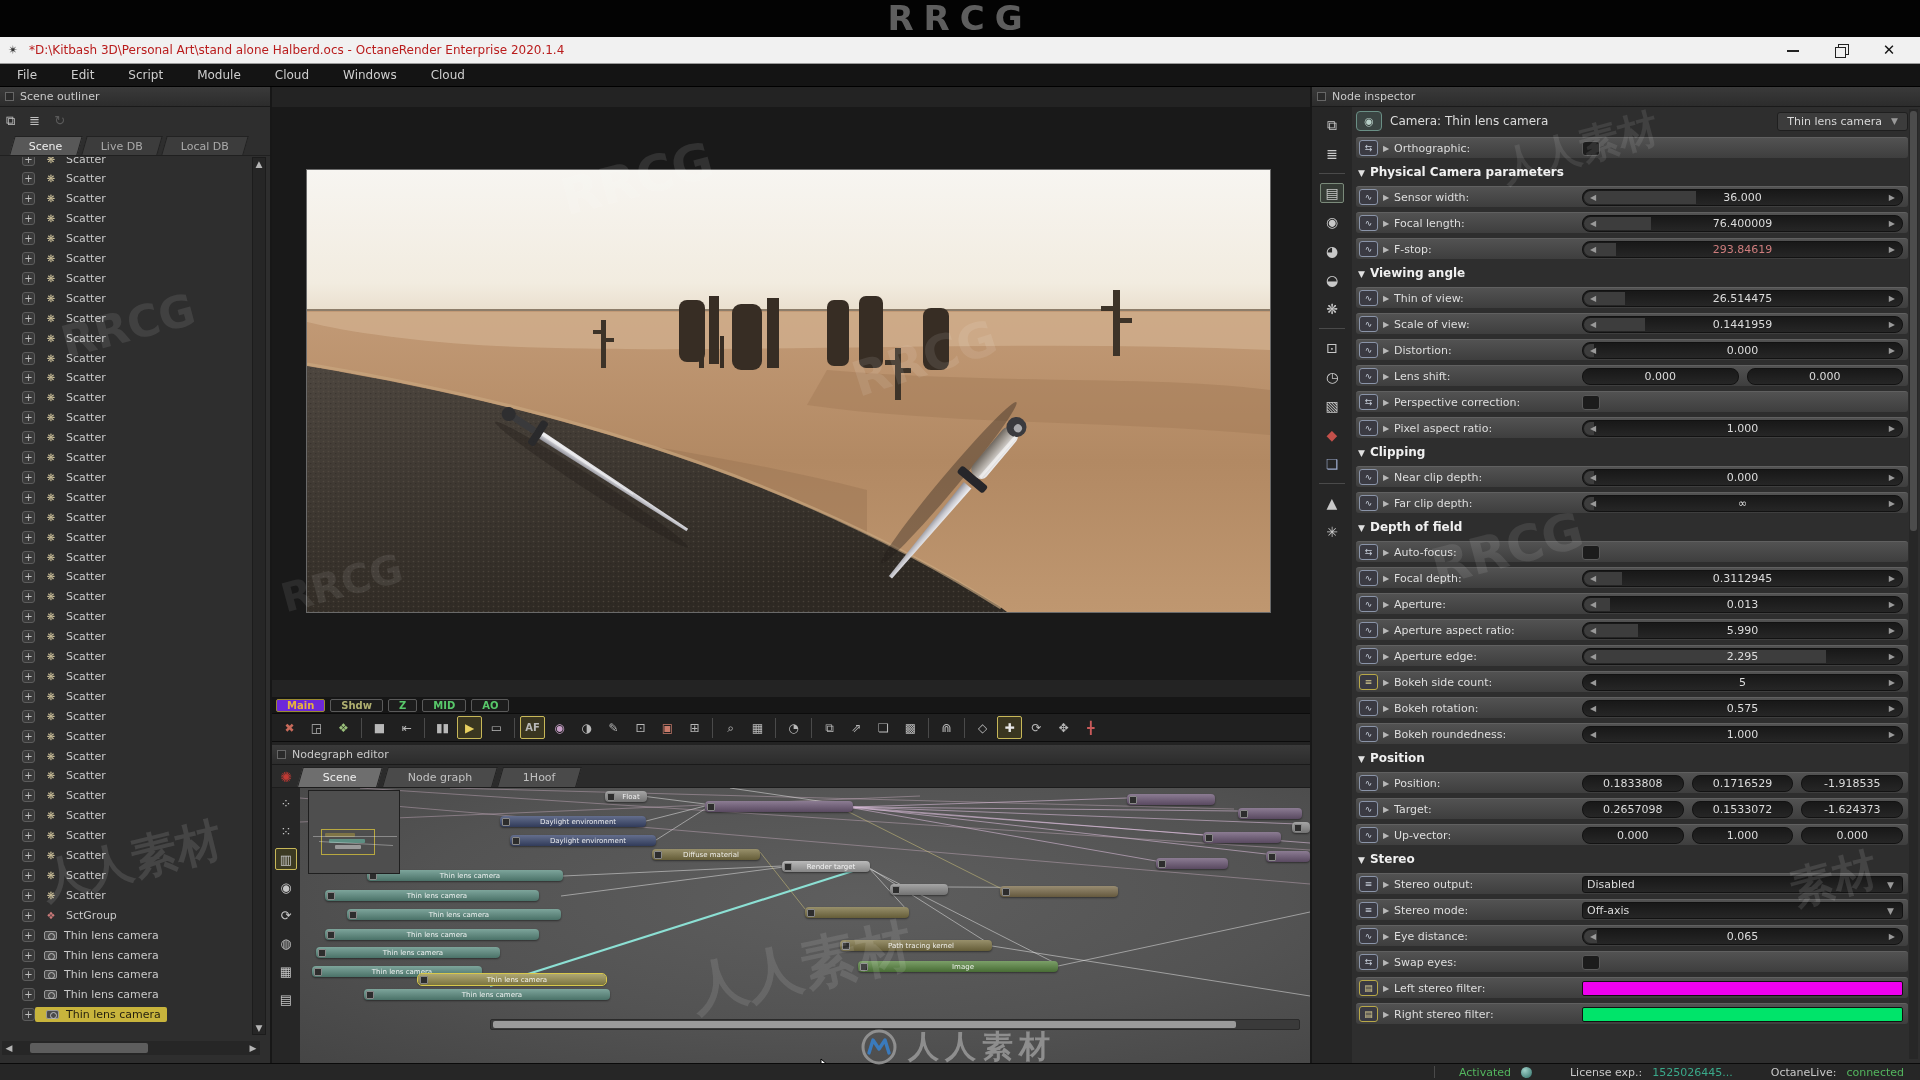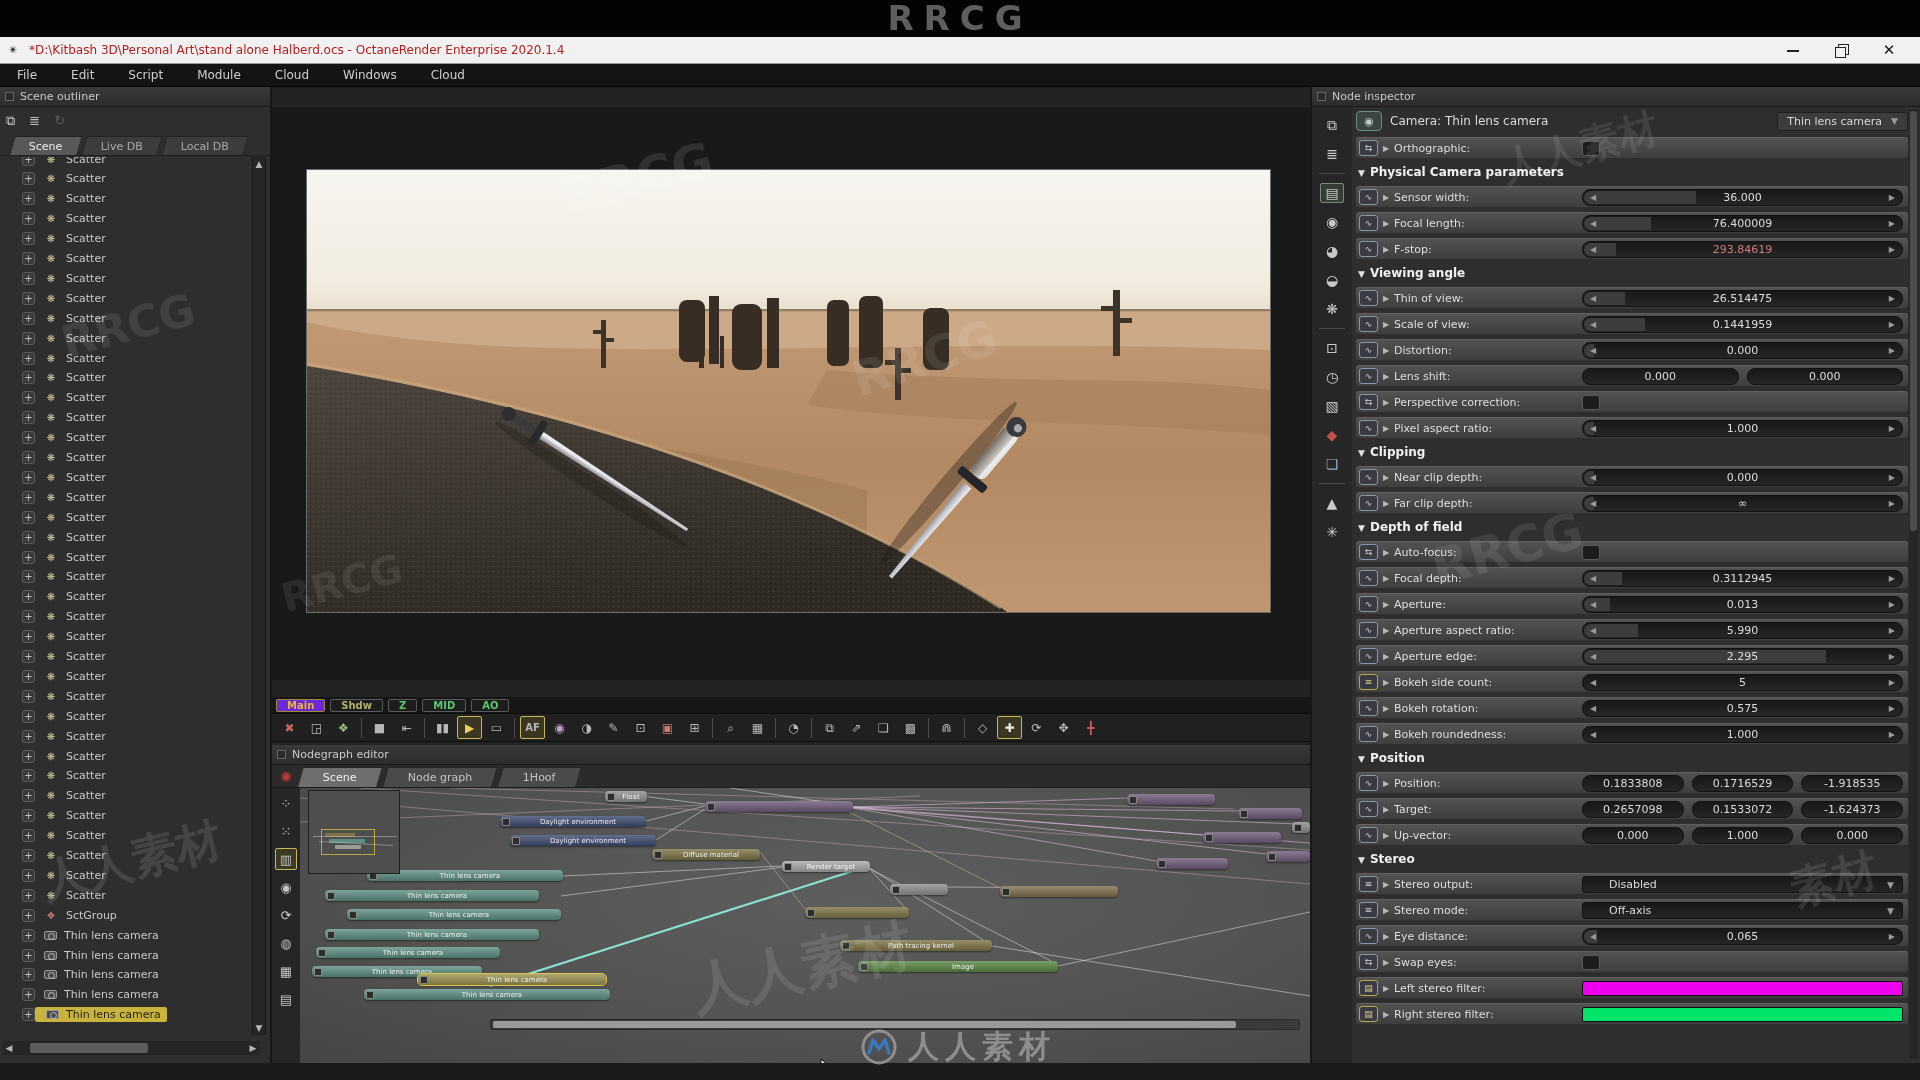--- a/index.html
+++ b/index.html
@@ -125,21 +125,21 @@
   .ni-label { width:188px; color:#dedede; font-size:11px; flex:none; white-space:nowrap; overflow:hidden; }
   .ni-ctrl { flex:1; display:flex; align-items:center; gap:8px; height:17px; }
   .slider { position:relative; flex:1; height:17px; background:linear-gradient(#181818,#262626); border-radius:8px; border:1px solid #121212; }
   .slider .fill { position:absolute; left:1px; top:1px; bottom:1px; background:#3d3d3d; border-radius:7px 0 0 7px; }
   .slider .val { position:absolute; left:0; right:0; top:1px; text-align:center; font-size:11px; color:#dcdcdc; }
   .slider .la,.slider .ra { position:absolute; top:3px; font-size:8px; color:#9a9a9a; }
   .slider .la { left:7px; } .slider .ra { right:7px; }
   .nbox { position:relative; flex:1; height:17px; background:linear-gradient(#181818,#262626); border-radius:8px; border:1px solid #121212; }
   .nbox .val { position:absolute; left:0; right:0; top:1px; text-align:center; font-size:11px; color:#dcdcdc; }
   .ddown { position:relative; flex:1; height:17px; background:linear-gradient(#181818,#262626); border-radius:3px; border:1px solid #121212; }
-  .ddown .val { position:absolute; left:26px; top:1px; font-size:11px; color:#dcdcdc; }
+  .ddown .val { position:absolute; left:4px; top:1px; font-size:11px; color:#dcdcdc; }
   .ddown .car { position:absolute; right:8px; top:3px; font-size:9px; color:#9a9a9a; }
   .chk { width:18px; height:15px; background:#1c1c1c; border:1px solid #595959; border-radius:3px; }
   .swatch { flex:1; height:15px; border-radius:2px; border:1px solid #101010; }
   #insp-vscroll { position:absolute; right:2px; top:22px; width:9px; height:950px; background:#272727; }
   #insp-vscroll .thumb { position:absolute; left:1px; top:2px; width:7px; height:420px; background:#4c4c4c; border-radius:3px; }
 
   
   #statusbar { position:absolute; left:0; bottom:0; width:1920px; height:17px; background:#262626; border-top:1px solid #0a0a0a;
     display:flex; align-items:center; justify-content:flex-end; font-size:11px; gap:10px; padding-right:16px; }
   #statusbar .sep { width:1px; height:12px; background:#4a4a4a; margin-right:14px; }
@@ -1142,20 +1142,29 @@
               <div class="swatch" style="background: rgb(0, 228, 106);"></div>
             </div>
           </div>
         </div>
     </div>
     <div id="insp-vscroll">
         <div class="thumb"></div>
       </div>
   </div>
 
+  <div id="statusbar">
+    <div class="sep"></div>
+    <span class="grn">Activated</span>
+    <span class="globe"></span>
+    <span class="lbl" style="margin-left:28px">License exp.:</span>
+    <span class="teal">1525026445...</span>
+    <span class="lbl" style="margin-left:28px">OctaneLive:</span>
+    <span class="grn">connected</span>
+  </div>
 
   <div id="wm-layer">
       <div class="wm" style="left: 60px; top: 300px; font-size: 44px; opacity: 0.09; transform: rotate(-15deg);">RRCG</div>
       <div class="wm" style="left: 560px; top: 150px; font-size: 50px; opacity: 0.1; transform: rotate(-15deg);">RRCG</div>
       <div class="wm" style="left: 850px; top: 330px; font-size: 48px; opacity: 0.09; transform: rotate(-18deg);">RRCG</div>
       <div class="wm" style="left: 1500px; top: 120px; font-size: 40px; opacity: 0.09; transform: rotate(-15deg);">人人素材</div>
       <div class="wm" style="left: 1430px; top: 520px; font-size: 50px; opacity: 0.09; transform: rotate(-15deg);">RRCG</div>
       <div class="wm" style="left: 40px; top: 830px; font-size: 46px; opacity: 0.11; transform: rotate(-14deg);">人人素材</div>
       <div class="wm" style="left: 690px; top: 930px; font-size: 56px; opacity: 0.1; transform: rotate(-12deg);">人人素材</div>
       <div class="wm" style="left: 1790px; top: 850px; font-size: 44px; opacity: 0.11; transform: rotate(-15deg);">素材</div>

